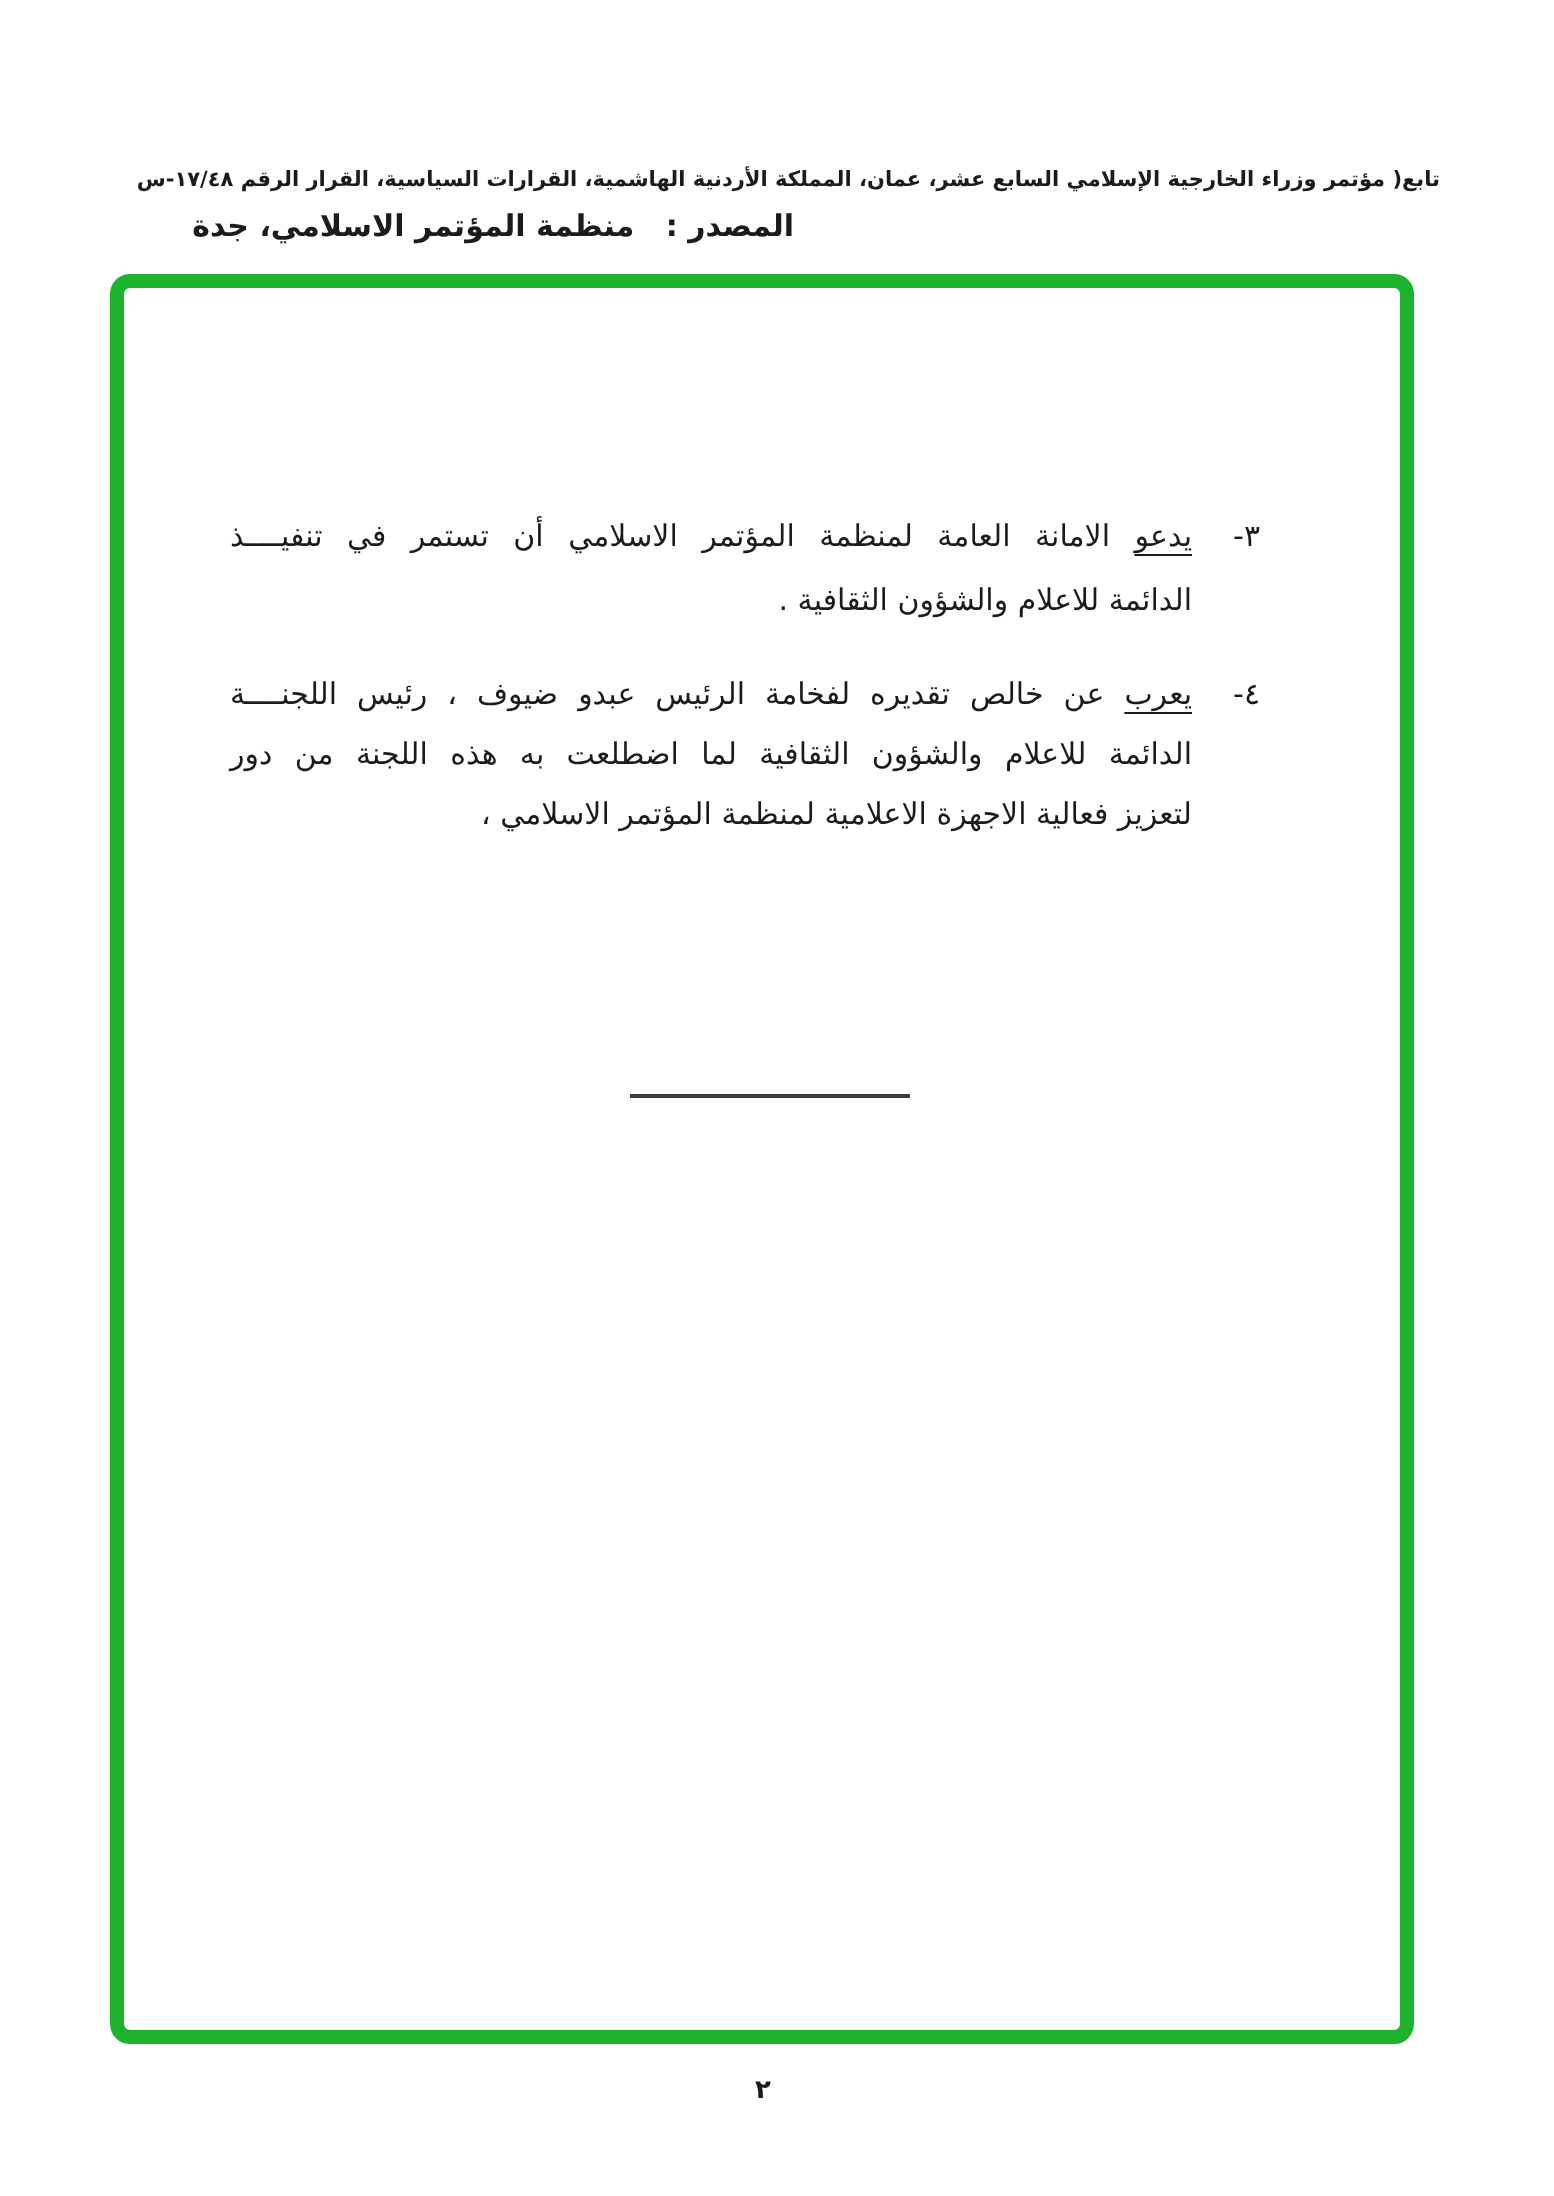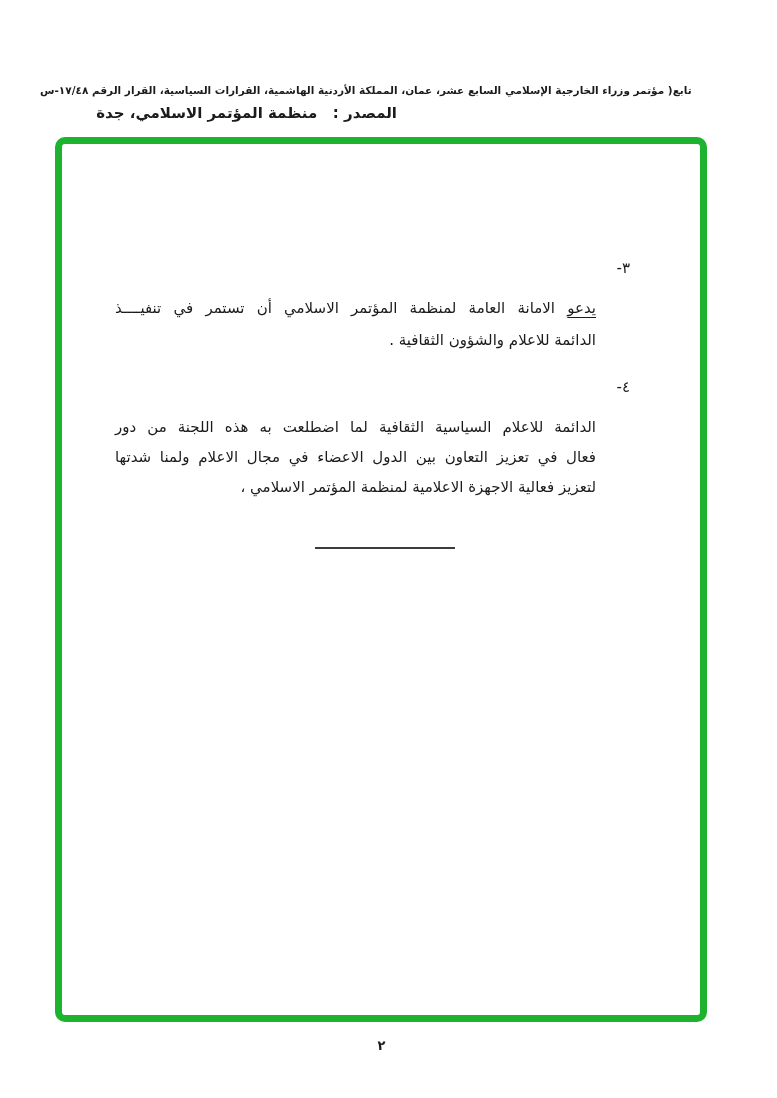--- a/index.html
+++ b/index.html
@@ -10,21 +10,21 @@
     font-family: "DejaVu Sans", sans-serif;
     color: #1b1b1b;
     overflow: hidden;
   }
 
   
   .header-line1 {
     position: absolute;
     top: 84px; right: 57px; left: 40px;
     direction: rtl;
-    text-align: left;
+    text-align: right;
     font-size: 10.5px;
     font-weight: bold;
     white-space: nowrap;
     letter-spacing: 0;
   }
   .header-line2 {
     position: absolute;
     top: 104px; right: 380px;
     direction: rtl;
     font-size: 15px;
@@ -50,21 +50,21 @@
     direction: rtl;
   }
   .para { display: flex; direction: rtl; }
   .para-number {
     flex: 0 0 22px;
     margin-left: 12px;
     font-size: 15px;
     line-height: 32px;
     white-space: nowrap;
   }
-  .para-lines { flex: 1; min-width: 0; margin-top: 40px; }
+  .para-lines { flex: 1; min-width: 0; }
   .line {
     font-size: 15px;
     line-height: 32px;
     text-align: justify;
     text-align-last: justify;
     white-space: normal;
   }
   .para-4 .line { line-height: 30px; }
   .para-4 { margin-top: 16px; }
   .para-4 .para-number { line-height: 30px; }
@@ -106,22 +106,22 @@
       <div class="para-number">٣-</div>
       <div class="para-lines">
         <div class="line"><span class="uword">يدعو</span><span> الامانة العامة لمنظمة المؤتمر الاسلامي أن تستمر في تنفيــــذ</span></div>
         <div class="line last">الدائمة للاعلام والشؤون الثقافية .</div>
       </div>
     </div>
 
     <div class="para para-4">
       <div class="para-number">٤-</div>
       <div class="para-lines">
-        <div class="line">الدائمة للاعلام السياسية الثقافية لما اضطلعت به هذه اللجنة من دور</div>
-        <div class="line">فعال في تعزيز التعاون بين الدول الاعضاء في مجال الاعلام ولمنا شدتها</div>
+        <div class="line"><span class="uword">يعرب</span><span> عن خالص تقديره لفخامة الرئيس عبدو ضيوف ، رئيس اللجنــــة</span></div>
+        <div class="line">الدائمة للاعلام والشؤون الثقافية لما اضطلعت به هذه اللجنة من دور</div>
         <div class="line last">لتعزيز فعالية الاجهزة الاعلامية لمنظمة المؤتمر الاسلامي ،</div>
       </div>
     </div>
 
   </div>
 
   <div class="divider"></div>
 </div>
 
 <div class="page-number">٢</div>

